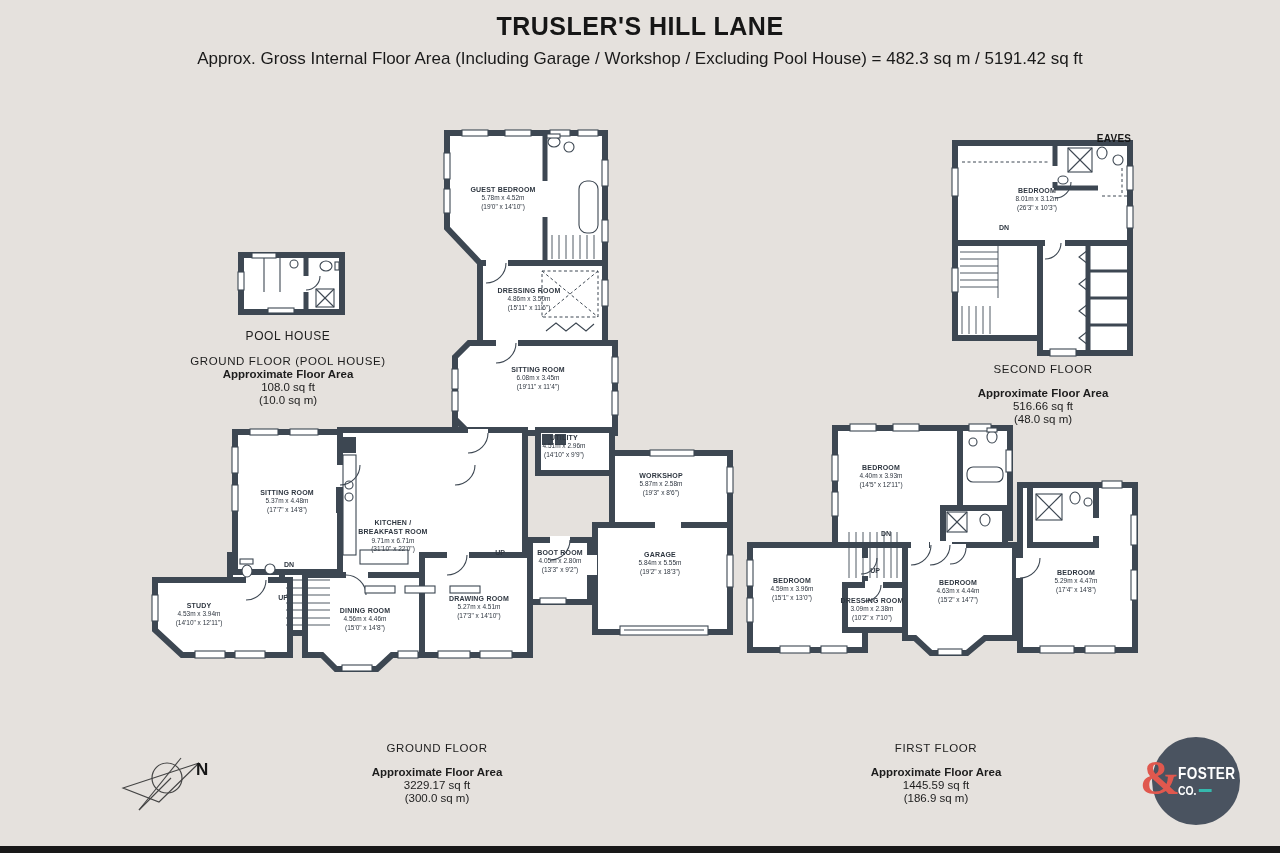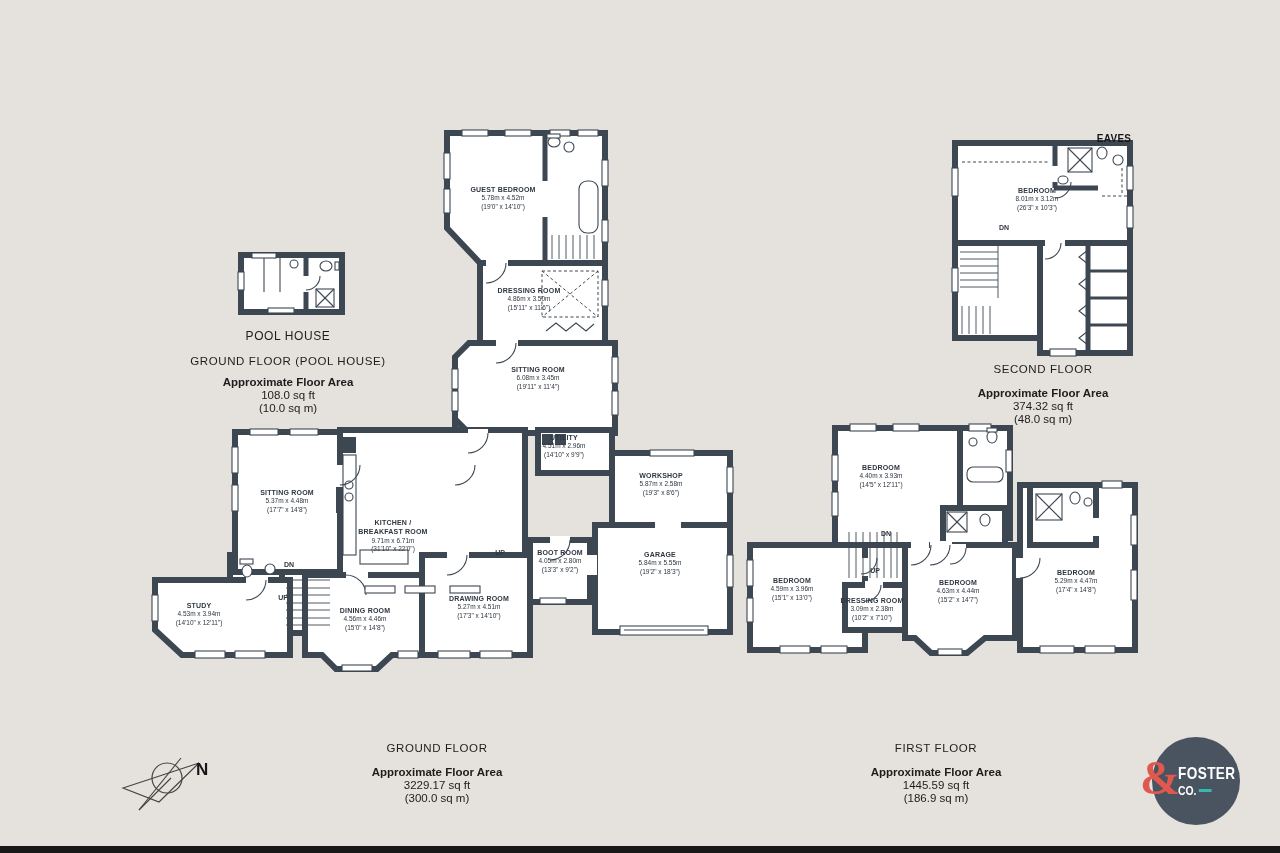--- a/index.html
+++ b/index.html
@@ -24,21 +24,21 @@
   
   .room-label{position:absolute;transform:translate(-50%,-50%);text-align:center;
               color:#2e3640;white-space:nowrap;}
   .room-label.wrap{white-space:normal;width:76px;}
   .rn{font-size:7px;font-weight:bold;letter-spacing:.2px;line-height:1.35;}
   .rd{font-size:6.5px;line-height:1.3;}
   .ann{position:absolute;transform:translate(-50%,-50%);font-size:7px;font-weight:bold;color:#2e3640;}
   .ann.eaves{font-size:10px;letter-spacing:.3px;color:#161616;}
   .caption{position:absolute;transform:translateX(-50%);text-align:center;color:#1d1d1d;}
   .cap-floor{font-size:11.5px;letter-spacing:.6px;margin-bottom:12px;}
-  .caption.tight .cap-floor{margin-bottom:9px;}
+  .caption.tight .cap-floor{margin-bottom:1px;}
   .cap-bold{font-size:11.5px;font-weight:bold;line-height:13px;}
   .cap-line{font-size:11.5px;line-height:13px;}
   .pool-name{position:absolute;transform:translate(-50%,-50%);font-size:12px;letter-spacing:.6px;color:#1d1d1d;}
   .north{position:absolute;font-size:17px;font-weight:bold;color:#161616;}
   
   .logo{position:absolute;left:1152px;top:737px;width:88px;height:88px;border-radius:50%;
         background:#4a5360;display:flex;align-items:center;justify-content:center;}
   .logo-inner{display:flex;align-items:center;}
   .logo-amp{font-family:"Liberation Serif",serif;font-size:48px;font-weight:bold;
             color:#e0584e;line-height:1;margin:-6px 0 0 -2px;}
@@ -48,20 +48,22 @@
   .logo-co-row{display:flex;align-items:center;gap:3px;margin-top:2px;}
   .logo-co{color:#fff;font-weight:bold;font-size:13px;line-height:1;}
   .logo-dash{width:16px;height:3px;background:#35b8ad;}
   .bottom-bar{position:absolute;left:0;bottom:0;width:100%;height:7px;background:#181818;}
 </style>
 </head>
 <body>
 
 <div class="page">
 
+  <div class="hdr-title">TRUSLER'S HILL LANE</div>
+  <div class="hdr-sub sub1">Approx. Gross Internal Floor Area (Including Garage / Workshop / Excluding Pool House) = 482.3 sq m / 5191.42 sq ft</div>
 
   <svg style="left:150px;top:125px" width="585" height="552" viewBox="0 0 585 552">
 
     <rect class="wall" x="305" y="290" width="70" height="125"></rect>
     <rect class="wall" x="80" y="430" width="62" height="27"></rect>
     <rect class="wall" x="132" y="440" width="52" height="68"></rect>
 
     <path class="wall" d="M297,8 H455 V138 H330 L297,103 Z"></path>
     <rect class="wall" x="330" y="138" width="125" height="80"></rect>
     <path class="wall" d="M305,232 L319,218 H465 V308 H319 L305,294 Z"></path>
@@ -443,21 +445,21 @@
   <div class="pool-name" style="left:288px;top:336px">POOL HOUSE</div>
   <div class="caption tight" style="left:288px;top:355px">
     <div class="cap-floor">GROUND FLOOR (POOL HOUSE)</div>
     <div class="cap-bold">Approximate Floor Area</div>
     <div class="cap-line">108.0 sq ft</div>
     <div class="cap-line">(10.0 sq m)</div>
   </div>
   <div class="caption" style="left:1043px;top:363px">
     <div class="cap-floor">SECOND FLOOR</div>
     <div class="cap-bold">Approximate Floor Area</div>
-    <div class="cap-line">374.32 sq ft</div>
+    <div class="cap-line">516.66 sq ft</div>
     <div class="cap-line">(48.0 sq m)</div>
   </div>
   <div class="caption" style="left:437px;top:742px">
     <div class="cap-floor">GROUND FLOOR</div>
     <div class="cap-bold">Approximate Floor Area</div>
     <div class="cap-line">3229.17 sq ft</div>
     <div class="cap-line">(300.0 sq m)</div>
   </div>
   <div class="caption" style="left:936px;top:742px">
     <div class="cap-floor">FIRST FLOOR</div>

